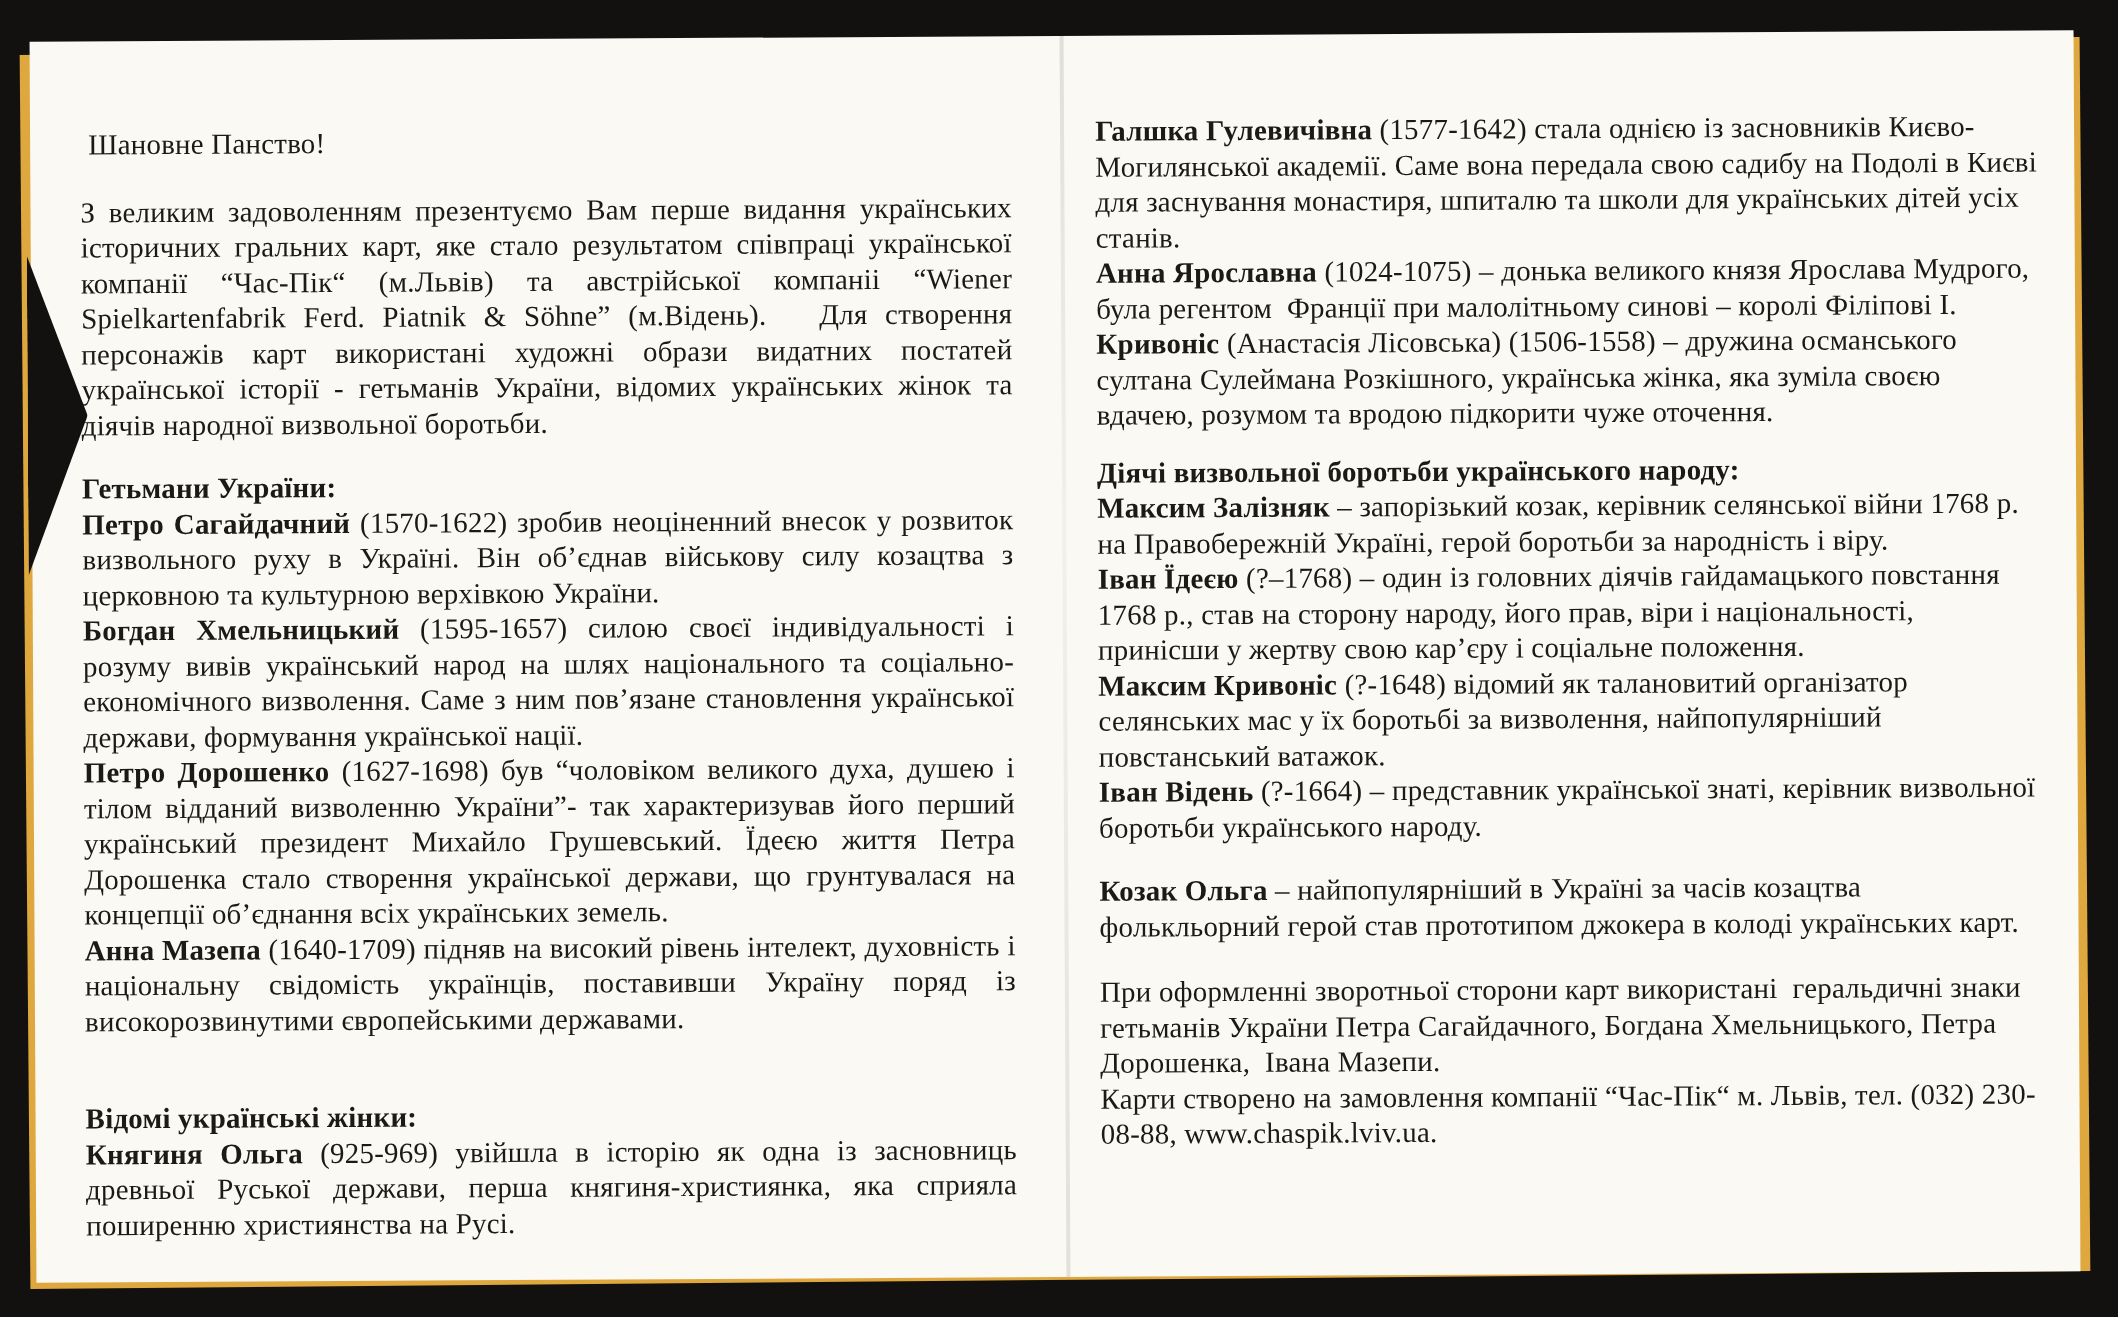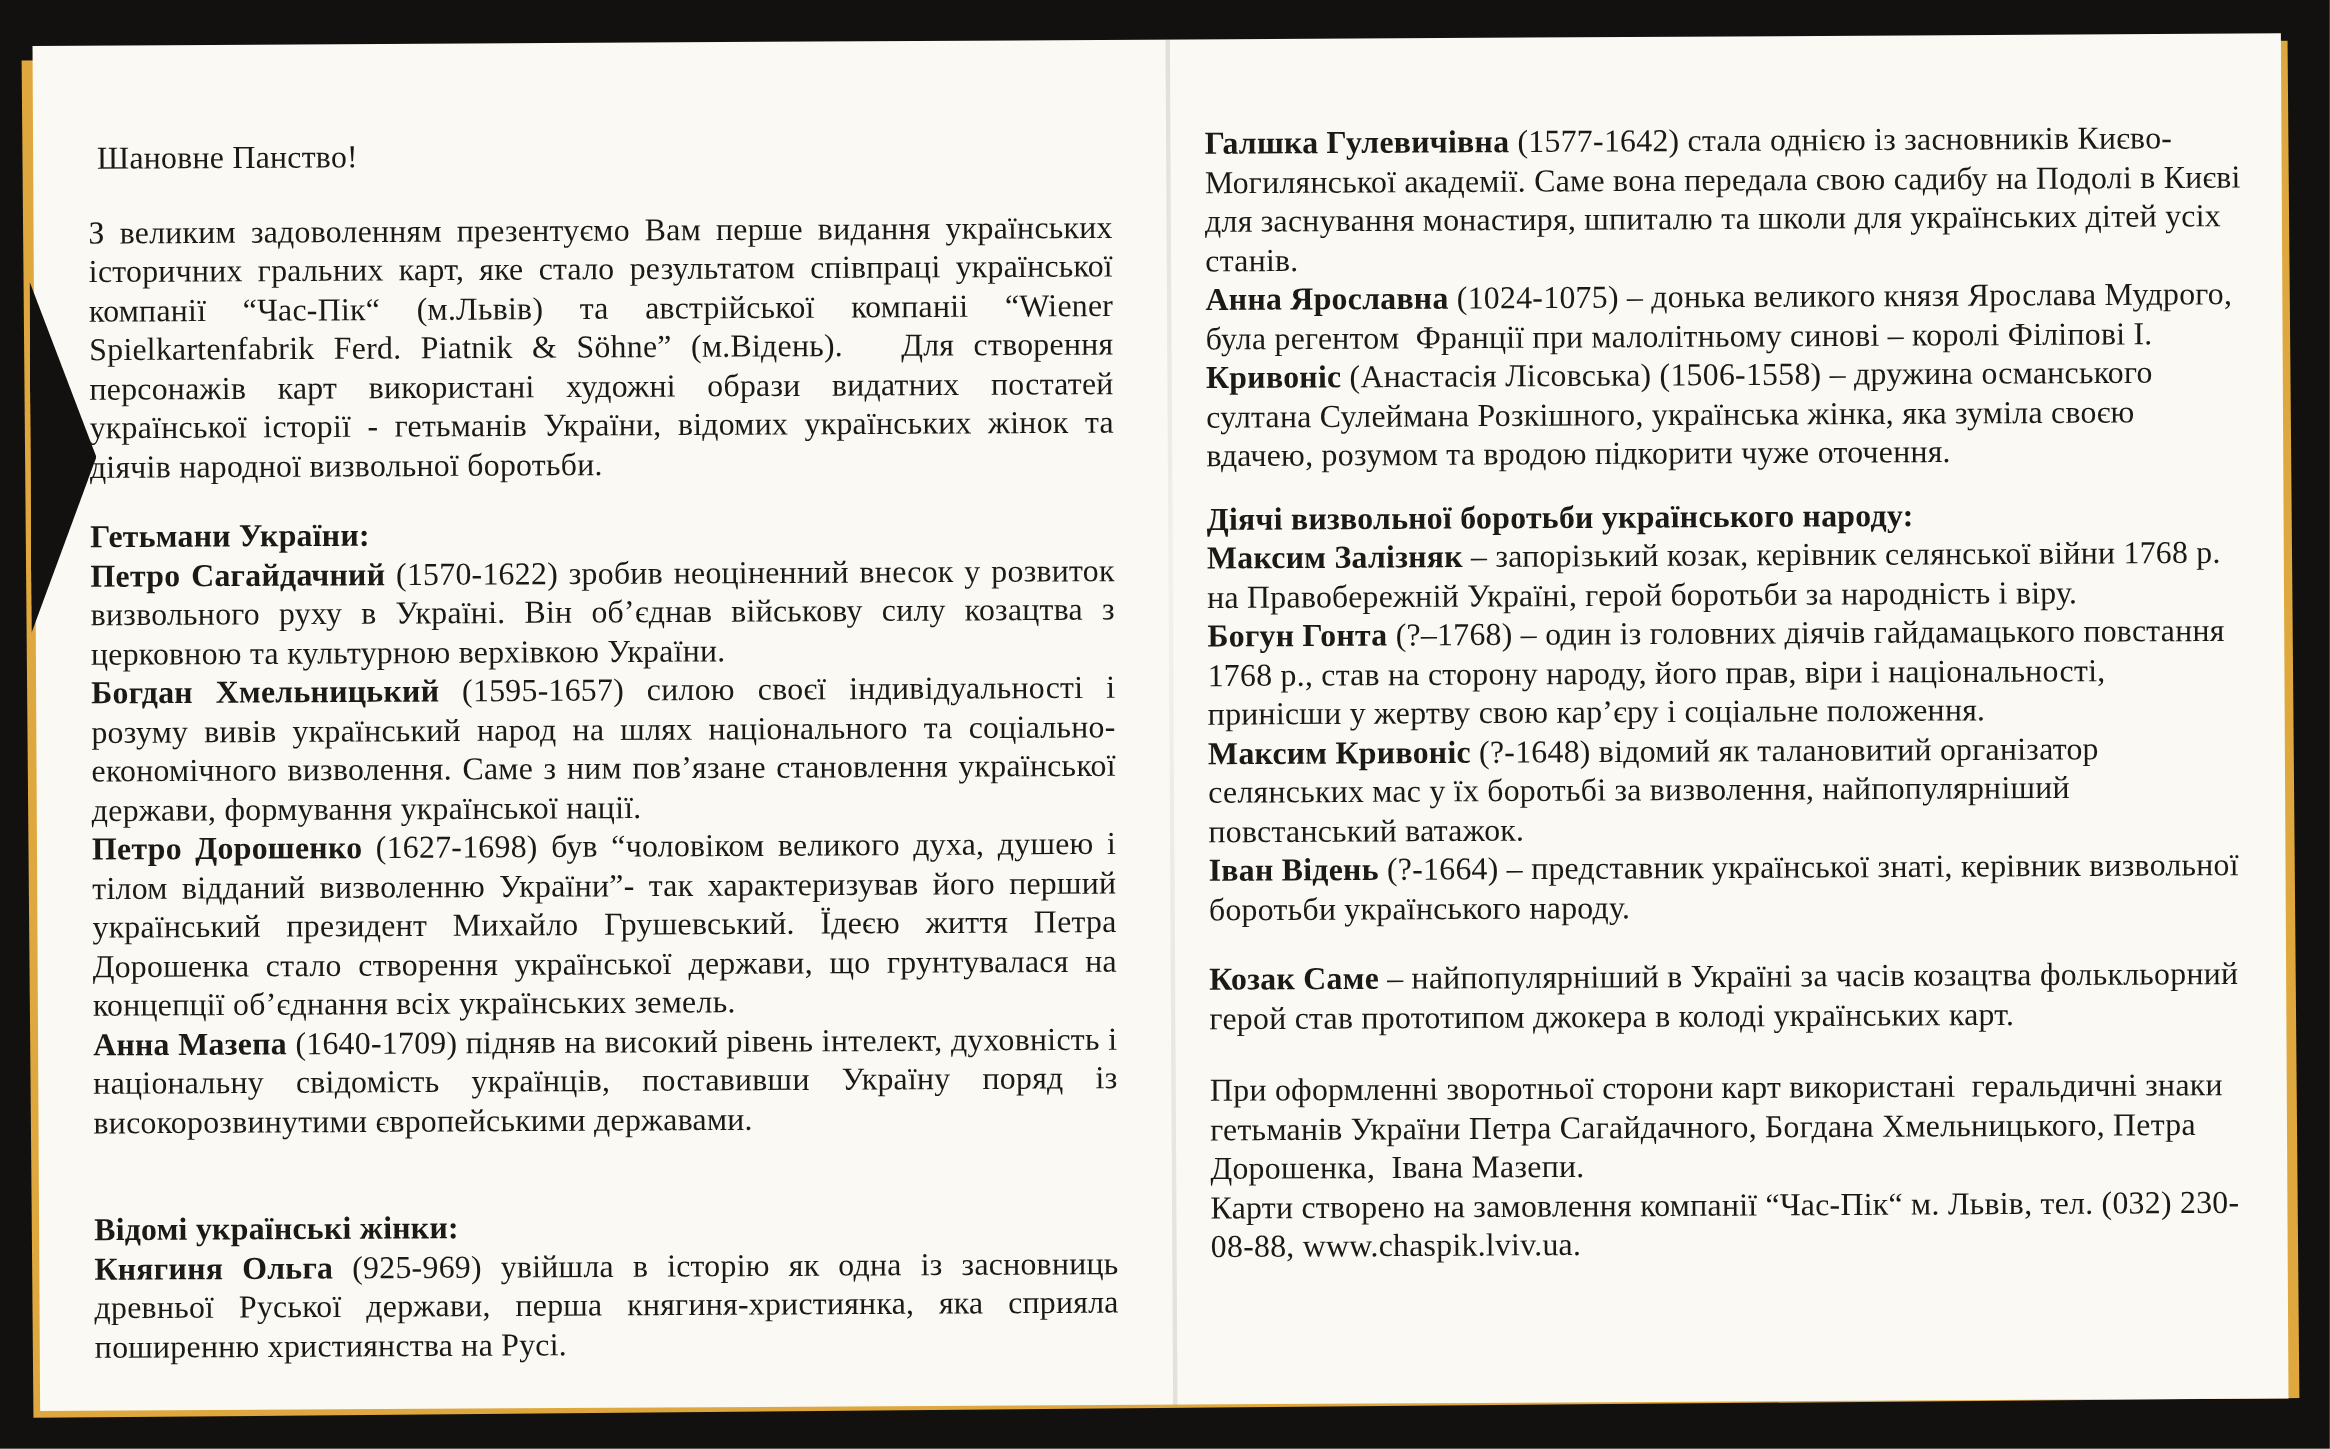--- a/index.html
+++ b/index.html
@@ -83,24 +83,24 @@
     <div class="spacer"></div>
 
     <div class="col right">
       <p><b>Галшка Гулевичівна</b><span> (1577-1642) стала однією із засновників Києво-Могилянської академії. Саме вона передала свою садибу на Подолі в Києві для заснування монастиря, шпиталю та школи для українських дітей усіх станів.</span></p>
       <p><b>Анна Ярославна</b><span> (1024-1075) – донька великого князя Ярослава Мудрого, була регентом&nbsp; Франції при малолітньому синові – королі Філіпові І.</span></p>
       <p><b>Кривоніс</b><span> (Анастасія Лісовська) (1506-1558) – дружина османського султана Сулеймана Розкішного, українська жінка, яка зуміла своєю вдачею, розумом та вродою підкорити чуже оточення.</span></p>
 
       <p class="heading h-fighters">Діячі визвольної боротьби українського народу:</p>
 
       <p><b>Максим Залізняк</b><span> – запорізький козак, керівник селянської війни 1768 р. на Правобережній Україні, герой боротьби за народність і віру.</span></p>
-      <p><b>Богун Гонта</b><span> (?–1768) – один із головних діячів гайдамацького повстання 1768 р., став на сторону народу, його прав, віри і національності, принісши у жертву свою кар’єру і соціальне положення.</span></p>
+      <p><b>Іван Їдеєю</b><span> (?–1768) – один із головних діячів гайдамацького повстання 1768 р., став на сторону народу, його прав, віри і національності, принісши у жертву свою кар’єру і соціальне положення.</span></p>
       <p><b>Максим Кривоніс</b><span> (?-1648) відомий як талановитий організатор селянських мас у їх боротьбі за визволення, найпопулярніший повстанський ватажок.</span></p>
       <p><b>Іван Відень</b><span> (?-1664) – представник української знаті, керівник визвольної боротьби українського народу.</span></p>
 
-      <p class="m-mamai"><b>Козак Саме</b><span> – найпопулярніший в Україні за часів козацтва фолькльорний герой став прототипом джокера в колоді українських карт.</span></p>
+      <p class="m-mamai"><b>Козак Ольга</b><span> – найпопулярніший в Україні за часів козацтва фолькльорний герой став прототипом джокера в колоді українських карт.</span></p>
 
       <p class="m-closing">При оформленні зворотньої сторони карт використані&nbsp; геральдичні знаки гетьманів України Петра Сагайдачного, Богдана Хмельницького, Петра Дорошенка,&nbsp; Івана Мазепи.</p>
       <p>Карти створено на замовлення компанії “Час-Пік“ м. Львів, тел. (032) 230-08-88, www.chaspik.lviv.ua.</p>
     </div>
 
   </div>
 </div>
 
 </body></html>

